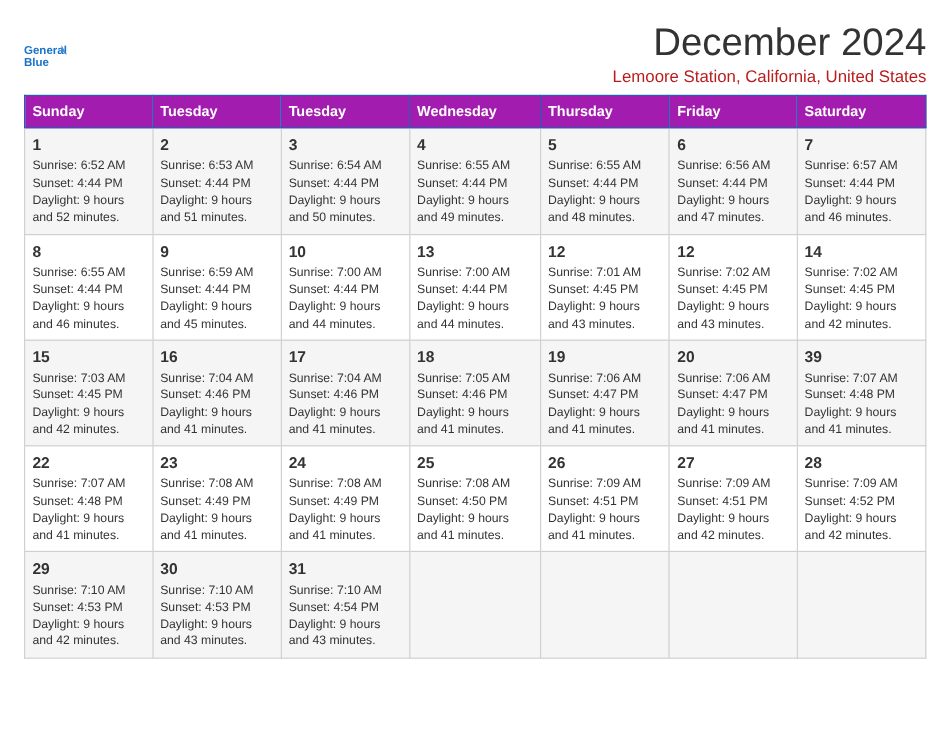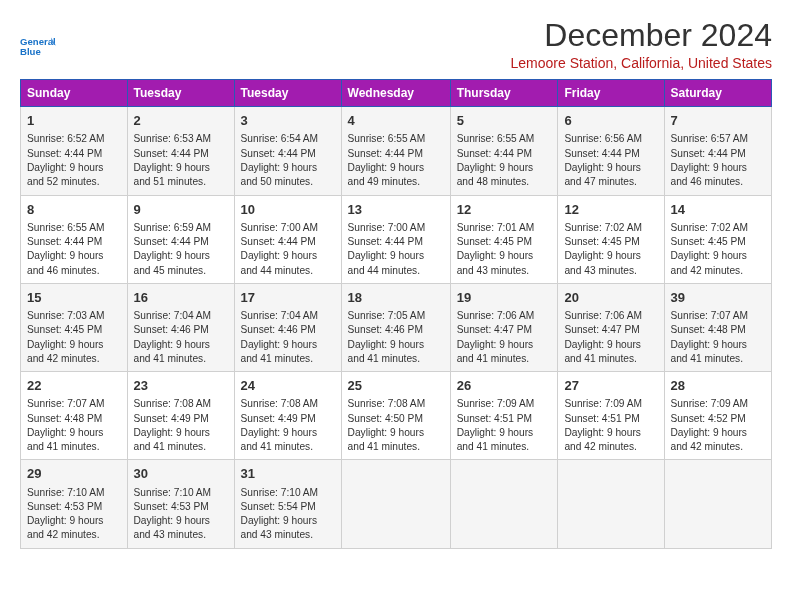--- a/index.html
+++ b/index.html
@@ -299,21 +299,21 @@
         </td>
           <td>
           <span class="day-num">30</span>
           <span>Sunrise: 7:10 AM</span><br>
           <span>Sunset: 4:53 PM</span><br>
           <span>Daylight: 9 hours and 43 minutes.</span>
         </td>
           <td>
           <span class="day-num">31</span>
           <span>Sunrise: 7:10 AM</span><br>
-          <span>Sunset: 5:54 PM</span><br>
+          <span>Sunset: 4:54 PM</span><br>
           <span>Daylight: 9 hours and 43 minutes.</span>
         </td>
           <td class="empty-cell"></td>
           <td class="empty-cell"></td>
           <td class="empty-cell"></td>
           <td class="empty-cell"></td>
         </tr>
       </tbody>
   </table>
 </div>

